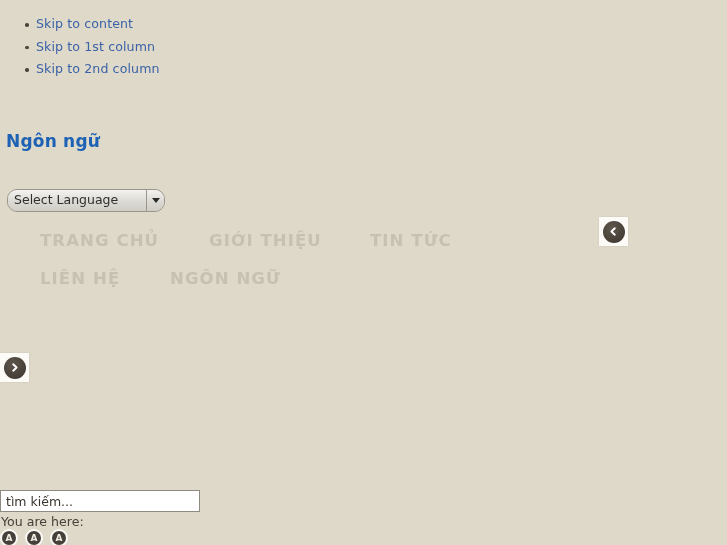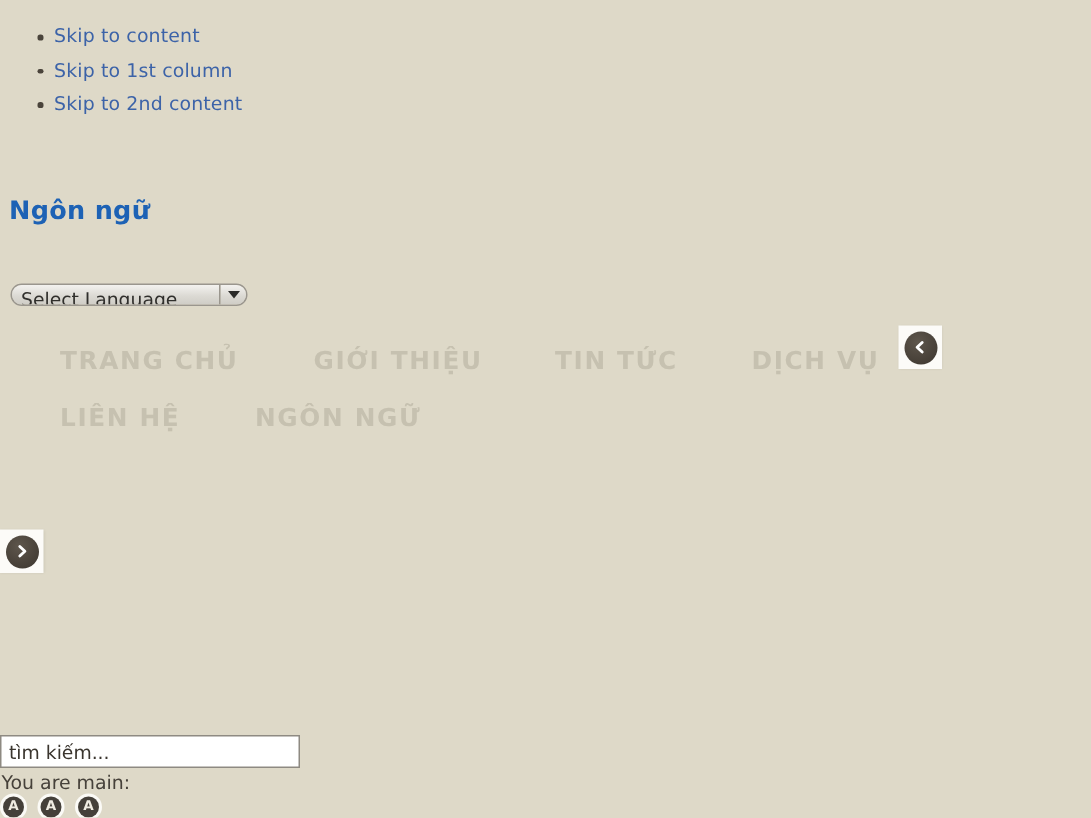--- a/index.html
+++ b/index.html
@@ -59,21 +59,21 @@
     letter-spacing: 0.2px;
   }
 
   
   .lang-widget {
     position: absolute;
     left: 7px;
     top: 189px;
     display: flex;
     align-items: stretch;
-    height: 15px;
+    height: 23px;
     border: 1px solid #9a968e;
     border-radius: 10px;
     box-sizing: border-box;
     overflow: hidden;
   }
   .lang-value {
     width: 138px;
     background: linear-gradient(#f3f2ef, #dcdad4 55%, #cfcdc6);
     color: #302f2c;
     font-size: 12.5px;
@@ -203,39 +203,38 @@
 <body>
 
 <ul class="skip-nav">
   <li>
     <a href="#">Skip to content</a>
   </li>
   <li>
     <a href="#">Skip to 1st column</a>
   </li>
   <li>
-    <a href="#">Skip to 2nd content</a>
+    <a href="#">Skip to 2nd column</a>
   </li>
 </ul>
 
 <h1 class="page-heading">Ngôn ngữ</h1>
 
 <div class="lang-widget">
   <div class="lang-value">Select Language</div>
   <div class="lang-arrow">
     <span class="caret"></span>
   </div>
 </div>
 
 <nav class="main-nav">
   <div class="nav-row">
     <a href="#" class="nav-item" style="left:28px">TRANG CHỦ</a>
     <a href="#" class="nav-item" style="left:197px">GIỚI THIỆU</a>
     <a href="#" class="nav-item" style="left:358px">TIN TỨC</a>
-    <a href="#" class="nav-item" style="left:489px">DỊCH VỤ</a>
   </div>
   <div class="nav-row">
     <a href="#" class="nav-item" style="left:28px">LIÊN HỆ</a>
     <a href="#" class="nav-item" style="left:158px">NGÔN NGỮ</a>
   </div>
 </nav>
 
 <div class="slider-btn slider-prev">
   <span class="knob">
     <svg width="11" height="11" viewBox="0 0 11 11" aria-hidden="true">
@@ -247,19 +246,19 @@
 <div class="slider-btn slider-next">
   <span class="knob">
     <svg width="11" height="11" viewBox="0 0 11 11" aria-hidden="true">
       <polyline points="4.2,2.3 7.6,5.5 4.2,8.7" fill="none" stroke="#ffffff" stroke-width="1.9" stroke-linecap="round" stroke-linejoin="round"></polyline>
     </svg>
   </span>
 </div>
 
 <input class="search-box" type="text" placeholder="tìm kiếm..." style="">
 
-<div class="breadcrumb-label">You are main:</div>
+<div class="breadcrumb-label">You are here:</div>
 
 <div class="fontsize-bar">
   <span class="fontsize-btn">A</span>
   <span class="fontsize-btn">A</span>
   <span class="fontsize-btn">A</span>
 </div>
 
 </body></html>

